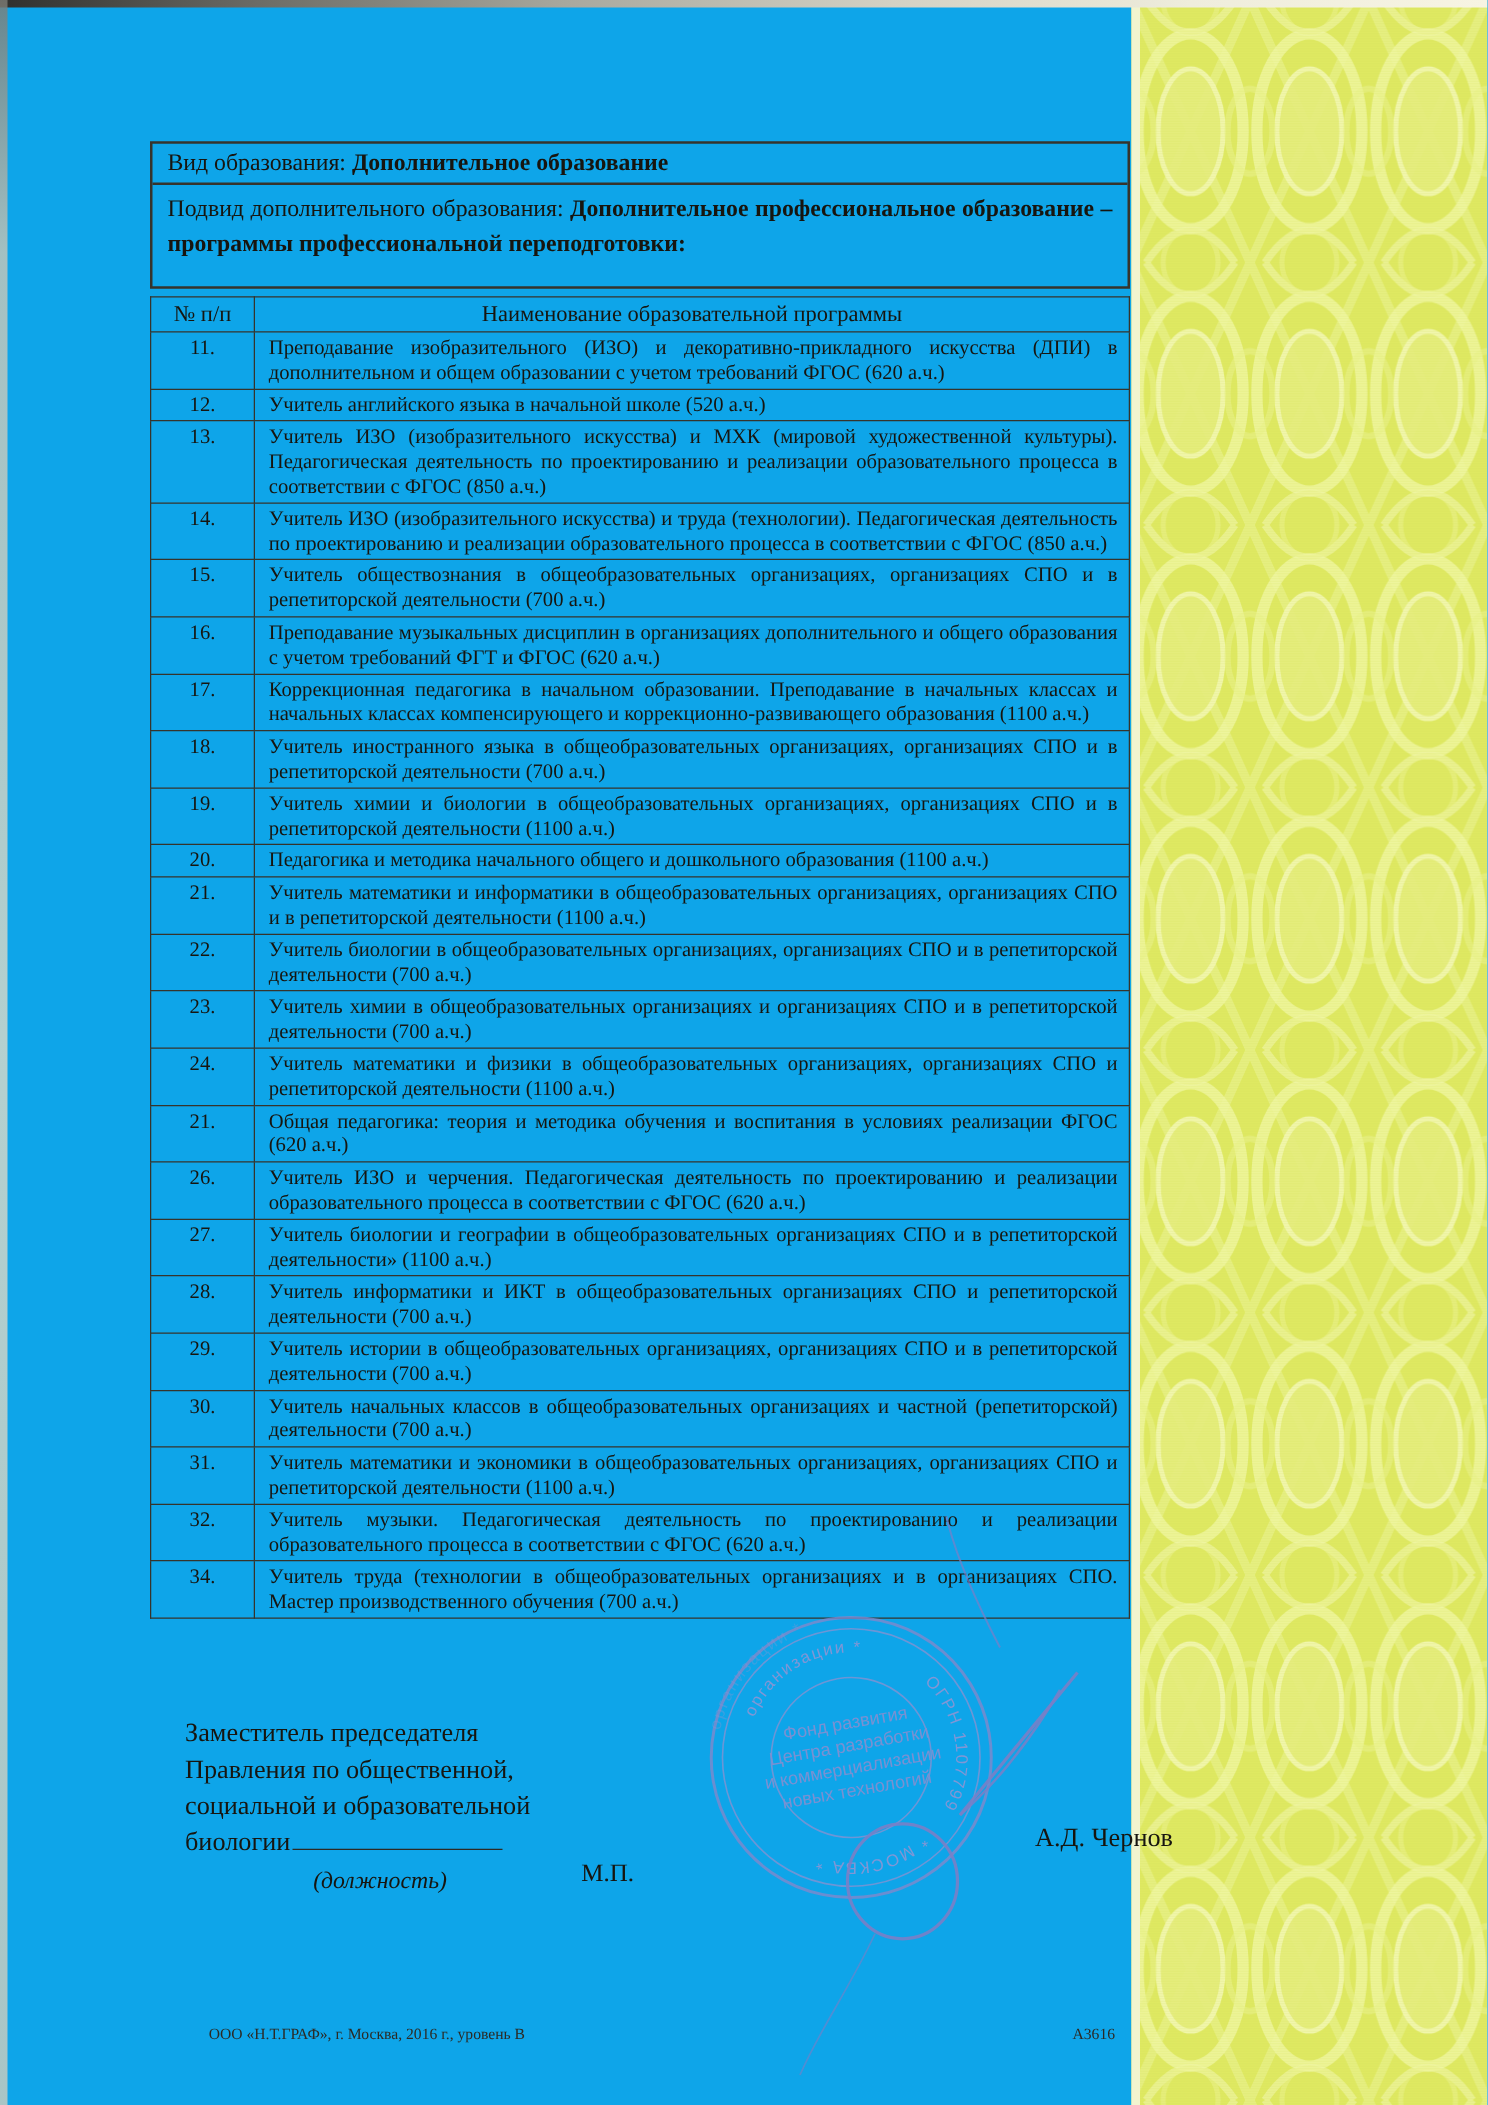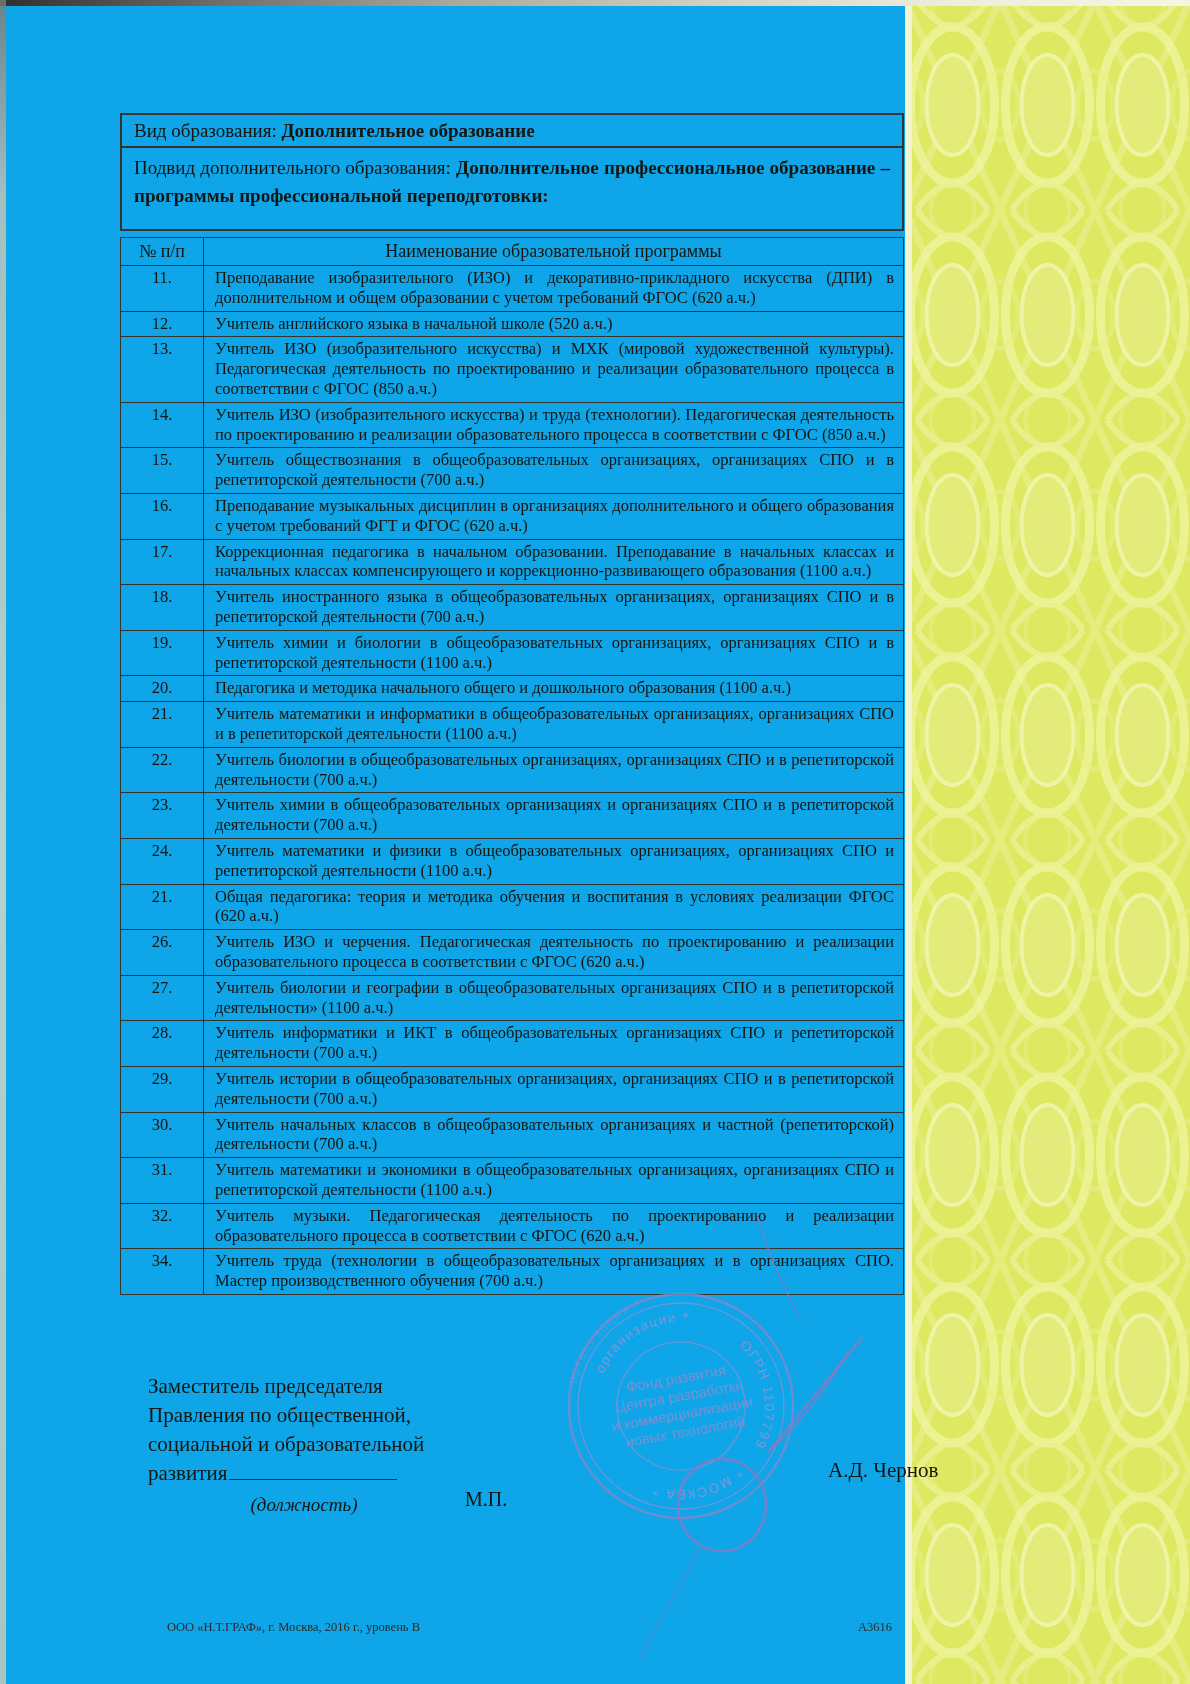--- a/index.html
+++ b/index.html
@@ -184,21 +184,21 @@
             <td class="name">Учитель труда (технологии в общеобразовательных организациях и в организациях СПО. Мастер производственного обучения (700 а.ч.)</td>
           </tr>
         </tbody>
     </table>
   </div>
 
   <div class="sig-block">
     <div>Заместитель председателя</div>
     <div>Правления по общественной,</div>
     <div>социальной и образовательной</div>
-    <div><span>развития</span><span class="sig-underline"></span></div>
+    <div><span>биологии</span><span class="sig-underline"></span></div>
     <div class="sig-caption">(должность)</div>
   </div>
 
   <div class="mp-label">М.П.</div>
   <div class="signer-name">А.Д. Чернов</div>
 
   <svg class="stamp-svg" width="252" height="252" viewBox="0 0 252 252" xmlns="http://www.w3.org/2000/svg">
     <g transform="rotate(-10 126 126)" stroke="none">
       <circle cx="126" cy="126" r="112" fill="none" stroke="#8387cb" stroke-width="2.4" opacity="0.9"></circle>
       <circle cx="126" cy="126" r="103" fill="none" stroke="#8c90d0" stroke-width="1.3" opacity="0.85"></circle>

